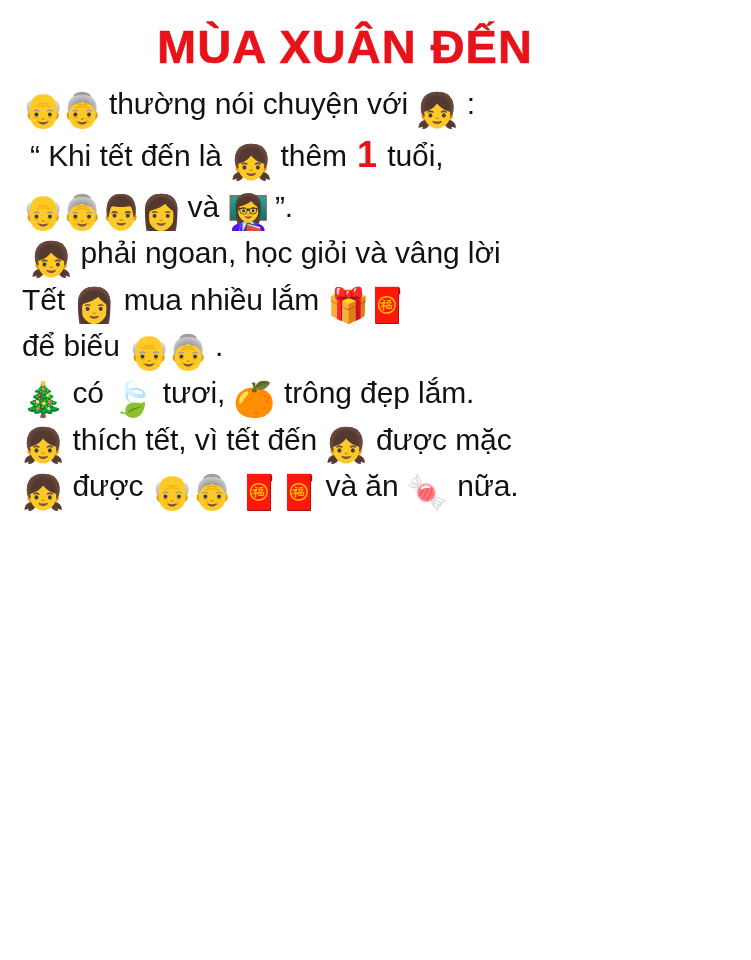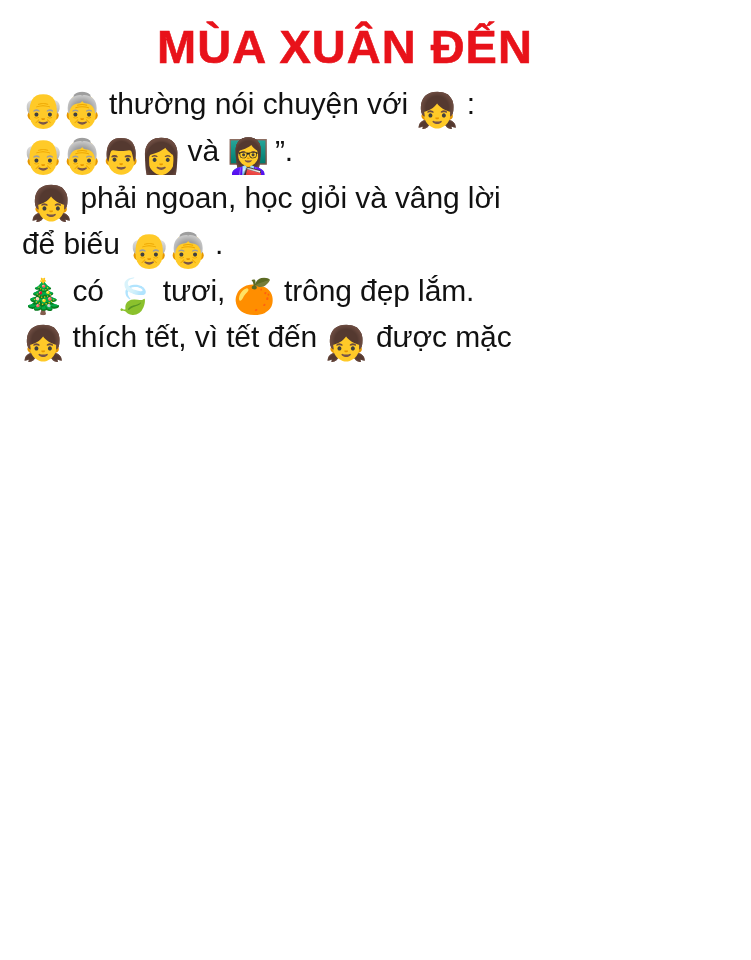--- a/index.html
+++ b/index.html
@@ -62,20 +62,23 @@
 </style>
 </head>
 <body>
 
 <div class="page">
 
   <div class="title">MÙA XUÂN ĐẾN</div>
 
   <div class="body-text">
       <div class="line"><span class="emo grp">👴👵</span><span> thường nói chuyện với </span><span class="emo">👧</span><span> :</span></div>
+      <div class="line indent"><span>“ Khi tết đến là </span><span class="emo">👧</span><span> thêm </span><span class="num">1</span><span> tuổi,</span></div>
       <div class="line"><span class="emo grp">👴👵👨👩</span><span> và </span><span class="emo grp">👩‍🏫</span><span> ”.</span></div>
       <div class="line indent"><span class="emo">👧</span><span> phải ngoan, học giỏi và vâng lời</span></div>
+      <div class="line"><span>Tết </span><span class="emo">👩</span><span> mua nhiều lắm </span><span class="emo grp">🎁🧧</span></div>
       <div class="line"><span>để biếu </span><span class="emo grp">👴👵</span><span> .</span></div>
       <div class="line"><span class="emo">🎄</span><span> có </span><span class="emo">🍃</span><span> tươi, </span><span class="emo">🍊</span><span> trông đẹp lắm.</span></div>
       <div class="line"><span class="emo">👧</span><span> thích tết, vì tết đến </span><span class="emo">👧</span><span> được mặc</span></div>
+      <div class="line"><span class="emo">👧</span><span> được </span><span class="emo grp">👴👵</span><span> </span><span class="emo grp">🧧🧧</span><span> và ăn </span><span class="emo">🍬</span><span> nữa.</span></div>
     </div>
 
 </div>
 
 </body></html>

